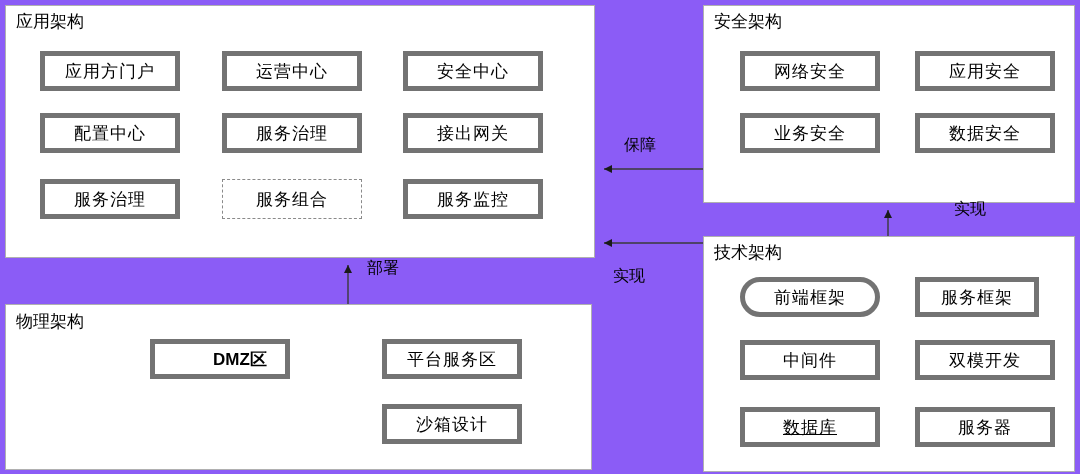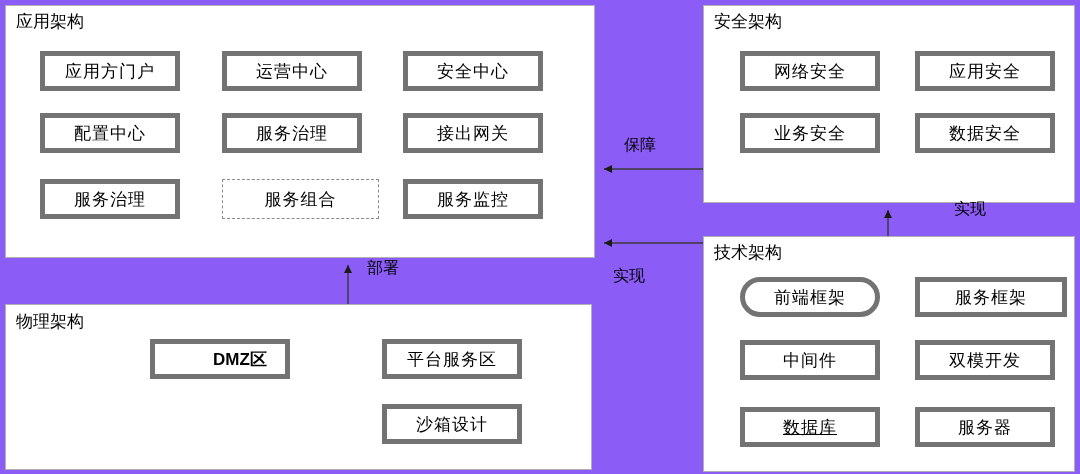--- a/index.html
+++ b/index.html
@@ -82,36 +82,36 @@
 
   <div class="node" style="left:40px; top:51px; width:140px; height:40px;">应用方门户</div>
   <div class="node" style="left:222px; top:51px; width:140px; height:40px;">运营中心</div>
   <div class="node" style="left:403px; top:51px; width:140px; height:40px;">安全中心</div>
 
   <div class="node" style="left:40px; top:113px; width:140px; height:40px;">配置中心</div>
   <div class="node" style="left:222px; top:113px; width:140px; height:40px;">服务治理</div>
   <div class="node" style="left:403px; top:113px; width:140px; height:40px;">接出网关</div>
 
   <div class="node" style="left:40px; top:179px; width:140px; height:40px;">服务治理</div>
-  <div class="node dashed" style="left:222px; top:179px; width:157px; height:40px;">服务组合</div>
+  <div class="node dashed" style="left:222px; top:179px; width:140px; height:40px;">服务组合</div>
   <div class="node" style="left:403px; top:179px; width:140px; height:40px;">服务监控</div>
 
   <div class="group-box" style="left:703px; top:5px; width:372px; height:198px;"></div>
   <div class="group-title" style="left:714px; top:12px;">安全架构</div>
 
   <div class="node" style="left:740px; top:51px; width:140px; height:40px;">网络安全</div>
   <div class="node" style="left:915px; top:51px; width:140px; height:40px;">应用安全</div>
   <div class="node" style="left:915px; top:113px; width:140px; height:40px;">数据安全</div>
   <div class="node" style="left:740px; top:113px; width:140px; height:40px;">业务安全</div>
 
   <div class="group-box" style="left:703px; top:236px; width:372px; height:236px;"></div>
   <div class="group-title" style="left:714px; top:243px;">技术架构</div>
 
   <div class="node" style="left:740px; top:277px; width:140px; height:40px;border-radius:20px;">前端框架</div>
-  <div class="node" style="left:915px; top:277px; width:152px; height:40px;">服务框架</div>
+  <div class="node" style="left:915px; top:277px; width:124px; height:40px;">服务框架</div>
   <div class="node" style="left:740px; top:340px; width:140px; height:40px;">中间件</div>
   <div class="node" style="left:915px; top:340px; width:140px; height:40px;">双模开发</div>
   <div class="node" style="left:740px; top:407px; width:140px; height:40px;text-decoration:underline;">数据库</div>
   <div class="node" style="left:915px; top:407px; width:140px; height:40px;">服务器</div>
 
   <div class="group-box" style="left:5px; top:304px; width:587px; height:166px;"></div>
   <div class="group-title" style="left:16px; top:312px;">物理架构</div>
 
   <div class="node bold-latin" style="left:150px; top:339px; width:140px; height:40px;padding-left:40px;">DMZ区</div>
   <div class="node" style="left:382px; top:339px; width:140px; height:40px;">平台服务区</div>

